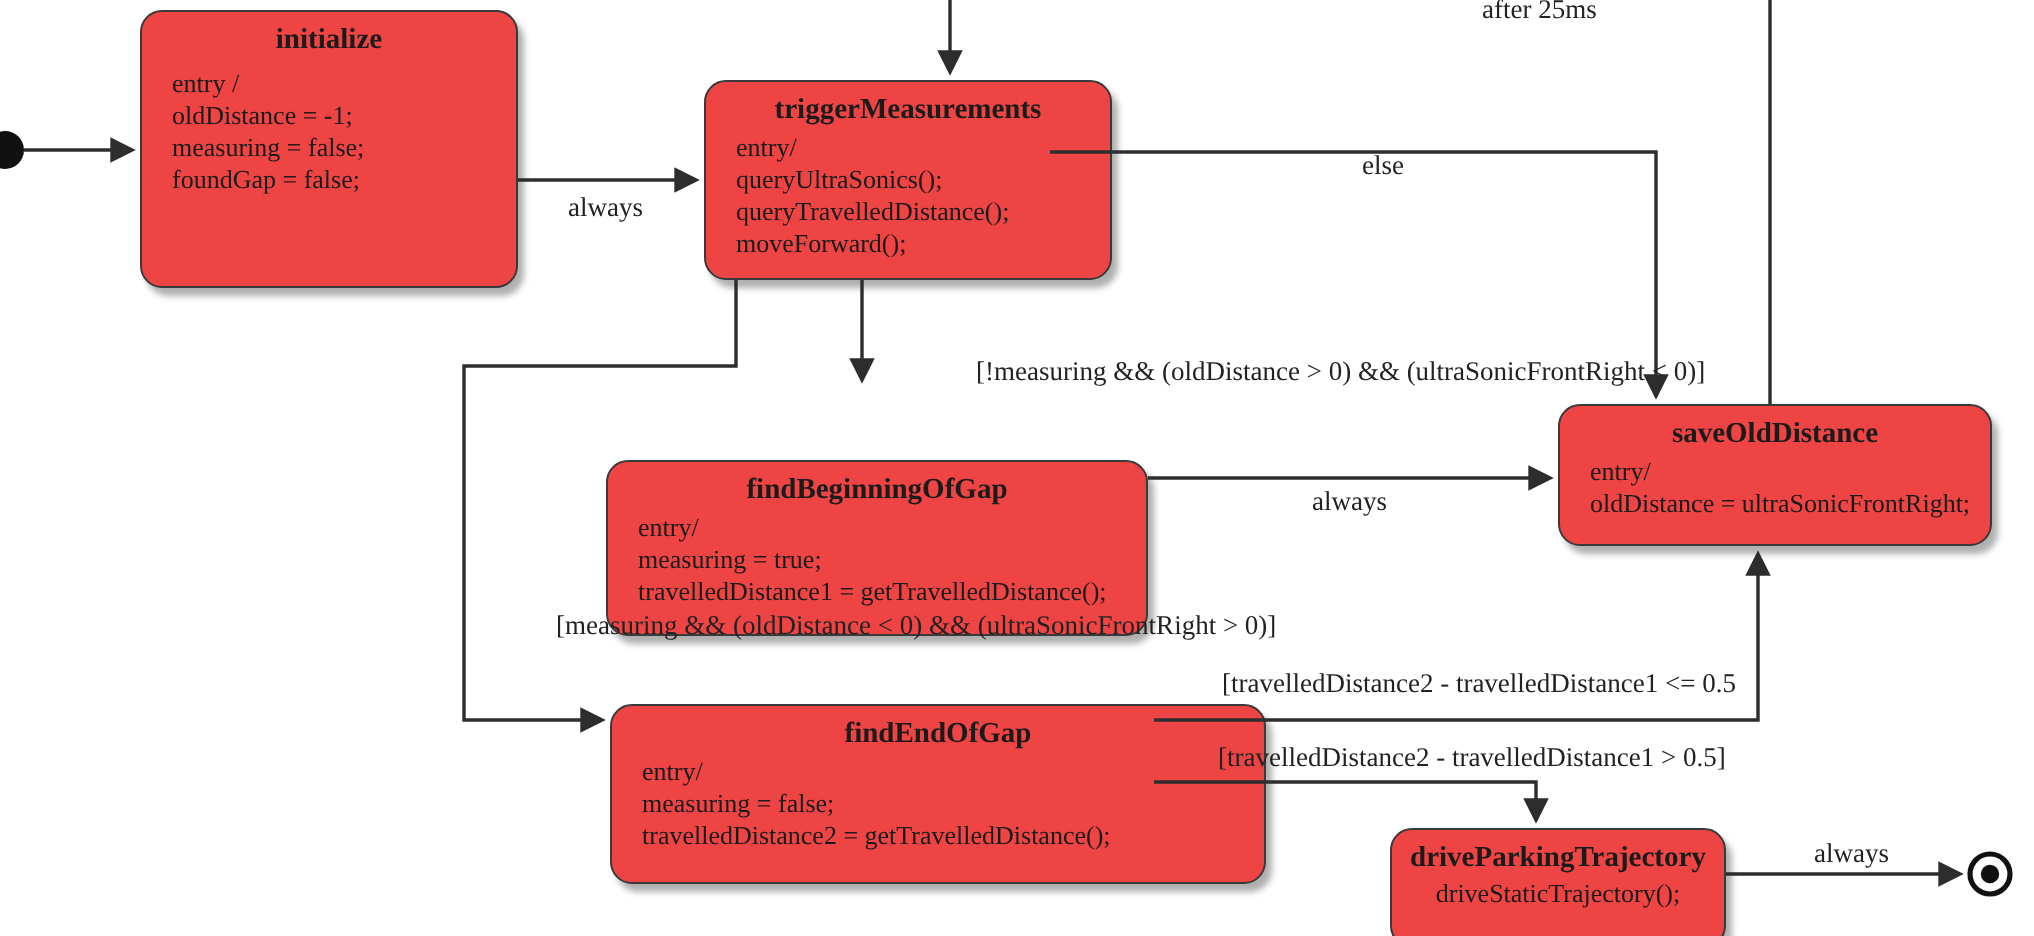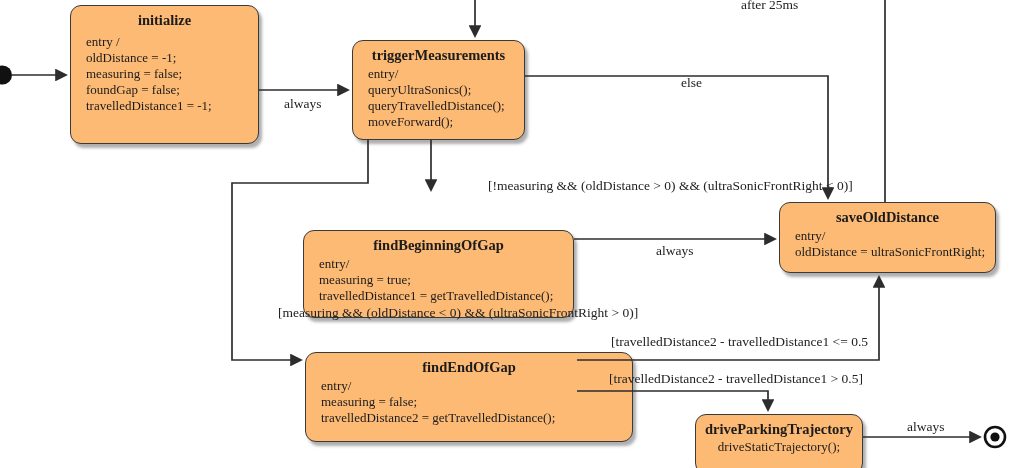--- a/index.html
+++ b/index.html
@@ -2,36 +2,36 @@
 <html><head>
 <meta charset="utf-8">
 <style>
   html,body{margin:0;padding:0;background:#ffffff;}
   .canvas{
     position:relative;width:1017px;height:468px;overflow:hidden;
     background:#ffffff;font-family:"Liberation Serif", serif;color:#1b1b1b;
   }
   .wires{position:absolute;left:0;top:0;pointer-events:none;}
   .state{
-    position:absolute;background:#fdba74;
+    position:absolute;background:#ef4444;
     border:1.6px solid #3a3a3a;border-radius:11px;
     box-shadow:3px 4px 3px rgba(110,110,110,0.55);
     box-sizing:border-box;
   }
   .state-title{
     font-weight:bold;font-size:14.5px;text-align:center;
     padding-top:6px;white-space:nowrap;
   }
   .state-body{
     font-size:13px;line-height:16px;padding:2px 5px 0 15px;white-space:nowrap;
   }
   .state-body.centered{text-align:center;padding:1px 4px 0 4px;}
   #st-initialize{left:70px;top:5px;width:189px;height:139px;}
   #st-initialize .state-body{padding-top:5px;}
-  #st-trigger{left:352px;top:40px;width:173px;height:100px;}
+  #st-trigger{left:352px;top:40px;width:204px;height:100px;}
   #st-findbegin{left:303px;top:194px;width:271px;height:88px;margin-top:36px;}
   #st-save{left:779px;top:202px;width:217px;height:71px;}
   #st-findend{left:305px;top:352px;width:328px;height:90px;}
   #st-drive{left:695px;top:414px;width:168px;height:60px;}
   .lbl{
     position:absolute;font-size:13.5px;white-space:nowrap;color:#222222;
   }
   #lbl-always-init{left:284px;top:96px;}
   #lbl-else{left:681px;top:75px;}
   #lbl-after{left:741px;top:-3px;}
@@ -47,21 +47,20 @@
 
 <div class="canvas">
 
   <div class="state" id="st-initialize">
     <div class="state-title">initialize</div>
     <div class="state-body">
       <div>entry /</div>
       <div>oldDistance = -1;</div>
       <div>measuring = false;</div>
       <div>foundGap = false;</div>
-      <div>travelledDistance1 = -1;</div>
     </div>
   </div>
 
   <div class="state" id="st-trigger">
     <div class="state-title">triggerMeasurements</div>
     <div class="state-body">
       <div>entry/</div>
       <div>queryUltraSonics();</div>
       <div>queryTravelledDistance();</div>
       <div>moveForward();</div>

